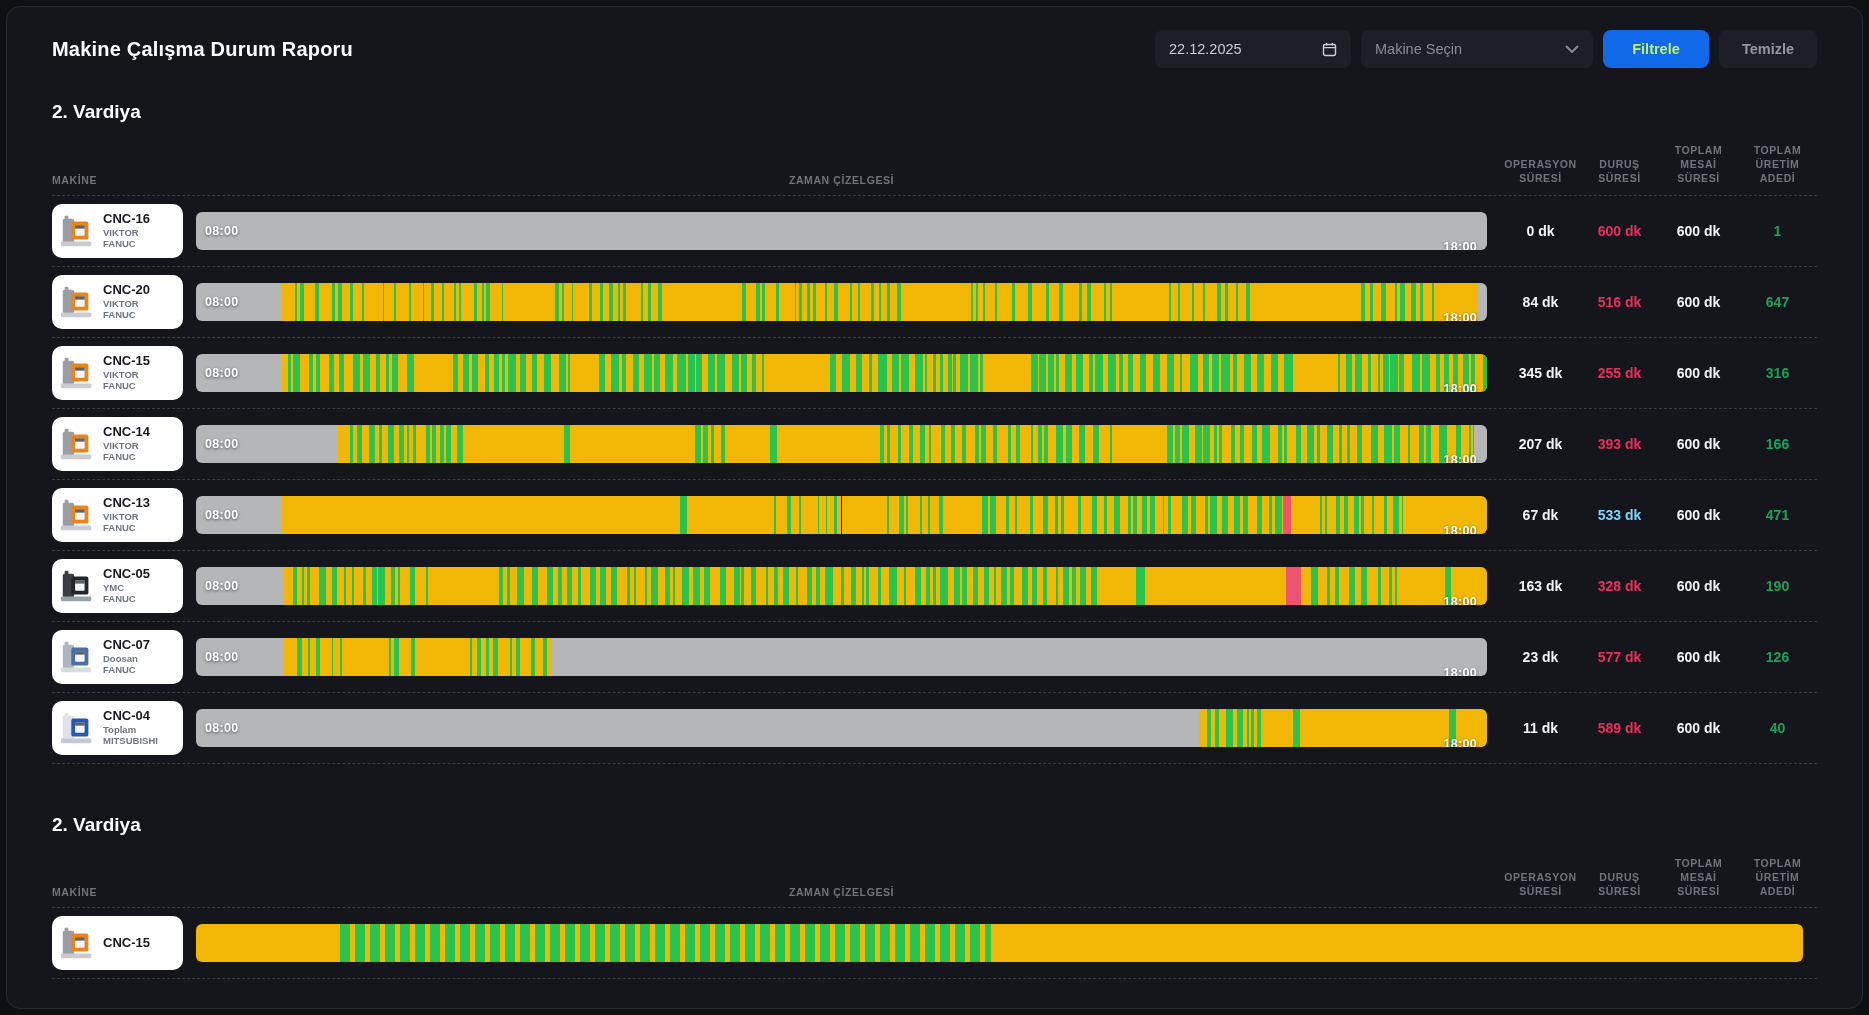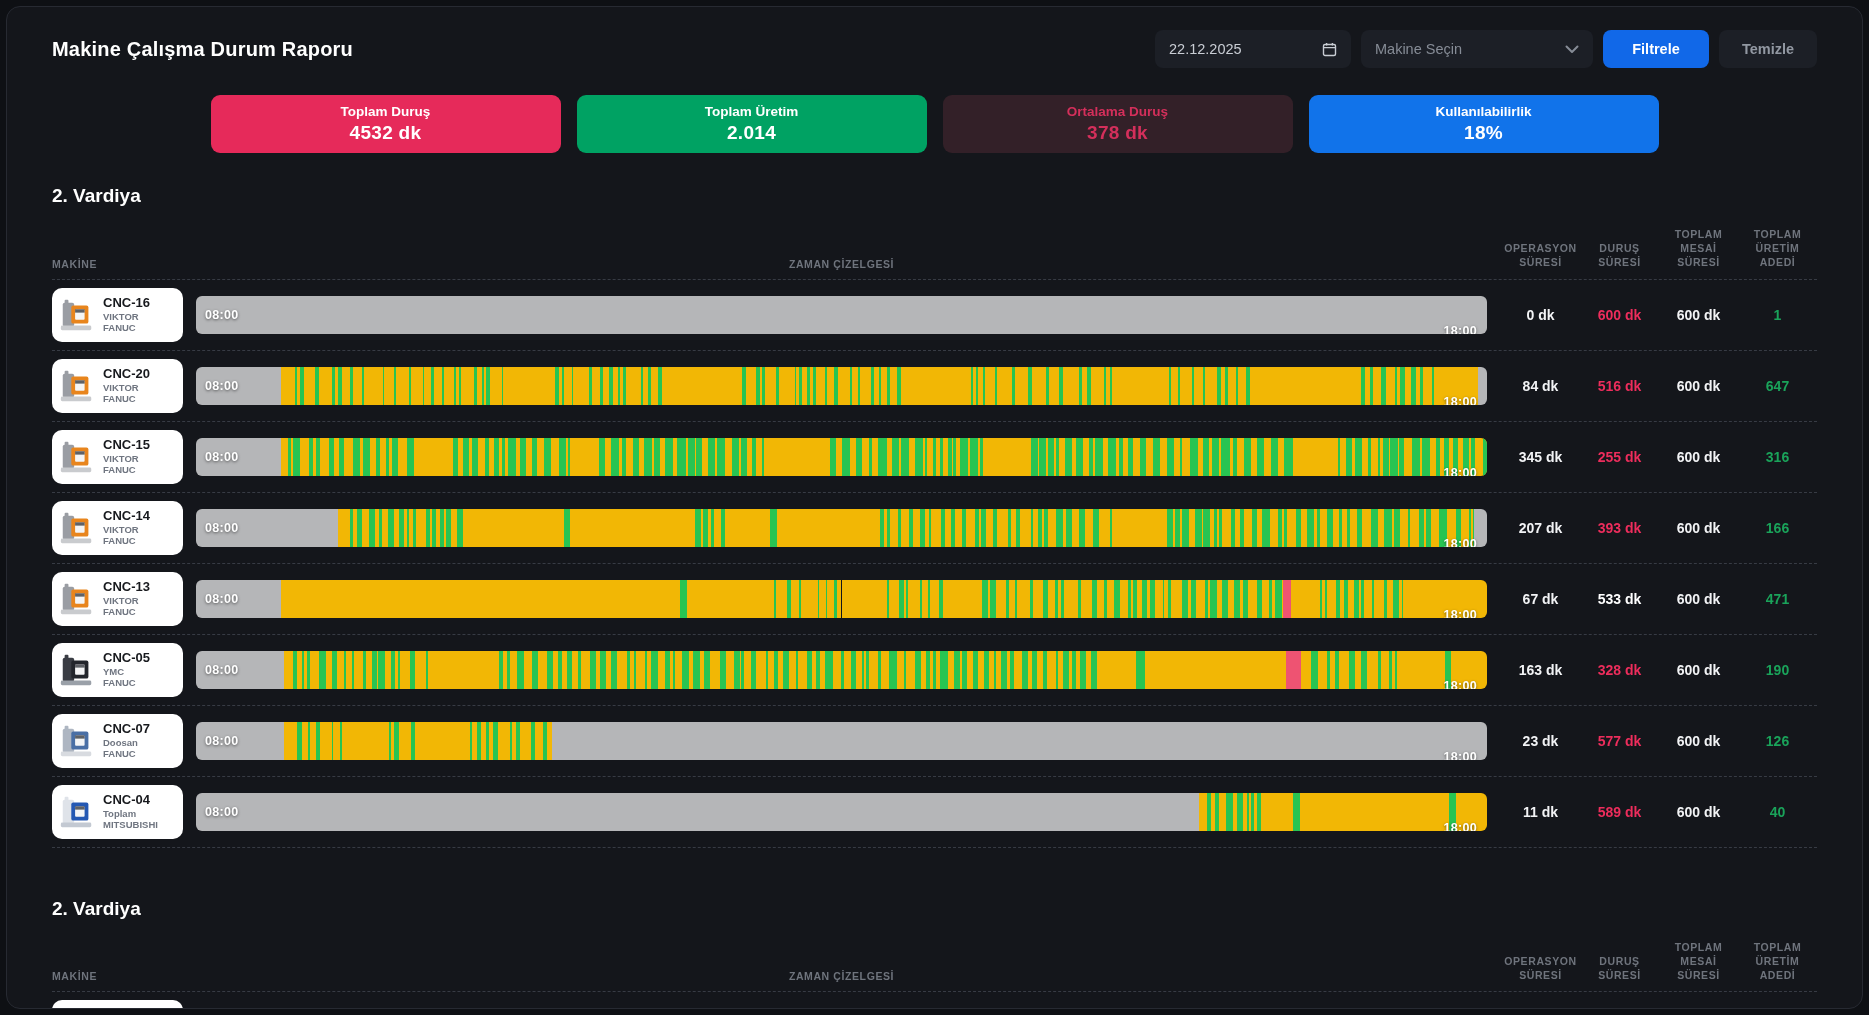--- a/index.html
+++ b/index.html
@@ -20,21 +20,21 @@
   .controls{display:flex;gap:10px;align-items:center;}
   .field{
     height:38px;background:#1c1f26;border-radius:8px;box-sizing:border-box;
     display:flex;align-items:center;justify-content:space-between;
     padding:0 14px;font-size:14.5px;cursor:pointer;
   }
   .date-field{width:196px;color:#c9cdd4;}
   .select-field{width:232px;color:#868c96;}
   .btn{height:38px;border:none;border-radius:8px;font-size:14.5px;font-weight:700;cursor:pointer;
        font-family:"Liberation Sans","DejaVu Sans",sans-serif;}
-  .btn-primary{width:106px;background:#1168e8;color:#ffffff;}
+  .btn-primary{width:106px;background:#1168e8;color:#bef264;}
   .btn-ghost{width:98px;background:#1c1f26;color:#9298a2;}
   .icn{flex:0 0 auto;display:block;}
   
   .stats{margin:26px auto 0;width:1448px;display:flex;gap:16px;}
   .stat{flex:1;height:58px;border-radius:9px;display:flex;flex-direction:column;
         align-items:center;justify-content:center;gap:3px;}
   .stat-label{font-size:13.5px;font-weight:700;}
   .stat-value{font-size:19px;font-weight:800;letter-spacing:.3px;}
   
   .shift-title{font-size:19px;font-weight:800;color:#ffffff;margin:32px 0 0;}
@@ -82,38 +82,20 @@
         <span>Makine Seçin</span>
         <svg class="icn" width="14" height="9" viewBox="0 0 14 9">
           <polyline points="1.5,1.5 7,7 12.5,1.5" fill="none" stroke="#868c96" stroke-width="2" stroke-linecap="round" stroke-linejoin="round"></polyline>
         </svg>
       </div>
       <button class="btn btn-primary">Filtrele</button>
       <button class="btn btn-ghost">Temizle</button>
     </div>
   </div>
 
-  <div class="stats" id="stats">
-      <div class="stat" style="background: rgb(230, 42, 90); color: rgb(255, 255, 255);">
-        <div class="stat-label">Toplam Duruş</div>
-        <div class="stat-value">4532 dk</div>
-      </div>
-      <div class="stat" style="background: rgb(0, 162, 99); color: rgb(255, 255, 255);">
-        <div class="stat-label">Toplam Üretim</div>
-        <div class="stat-value">2.014</div>
-      </div>
-      <div class="stat" style="background: rgb(51, 32, 40); color: rgb(212, 47, 91);">
-        <div class="stat-label">Ortalama Duruş</div>
-        <div class="stat-value">378 dk</div>
-      </div>
-      <div class="stat" style="background: rgb(17, 115, 234); color: rgb(255, 255, 255);">
-        <div class="stat-label">Kullanılabilirlik</div>
-        <div class="stat-value">18%</div>
-      </div>
-    </div>
 
   <div id="sections">
       <section class="shift-section">
         <h2 class="shift-title">2. Vardiya</h2>
         <div class="thead">
           <div class="c-machine">MAKİNE</div>
           <div class="c-tlhead">ZAMAN ÇİZELGESİ</div>
           <div class="c-val">OPERASYON
 SÜRESİ</div>
           <div class="c-val">DURUŞ
@@ -605,21 +587,21 @@
               <i style="left: 59.7px; width: 2px; background: rgb(40, 196, 82);"></i>
               <i style="left: 71.4px; width: 2.6px; background: rgb(40, 196, 82);"></i>
               <i style="left: 80.1px; width: 6.6px; background: rgb(40, 196, 82);"></i>
               <i style="left: 89.4px; width: 1.2px; background: rgb(40, 196, 82);"></i>
             </div>
             <div class="seg" style="left: 93.5%; width: 6.5%; background: rgb(242, 183, 5);"></div>
             <span class="tl-label tl-start">08:00</span>
             <span class="tl-label tl-end">18:00</span>
           </div>
           <div class="val">67 dk</div>
-          <div class="val" style="color: #ffffff;">533 dk</div>
+          <div class="val" style="color: #7dd3fc;">533 dk</div>
           <div class="val">600 dk</div>
           <div class="val" style="color: rgb(26, 163, 90);">471</div>
         </div>
         <div class="trow">
           <div class="machine-card">
             <svg width="38" height="38" viewBox="0 0 40 40">
               <rect x="5" y="7" width="12" height="25" rx="2" fill="#3a3d44"></rect>
               <rect x="7" y="4" width="4" height="8" rx="1" fill="#3a3d44"></rect>
               <rect x="14" y="10" width="18" height="19" rx="2" fill="#23262c"></rect>
               <rect x="18" y="14" width="10" height="11" rx="1" fill="#f4f5f6"></rect>

